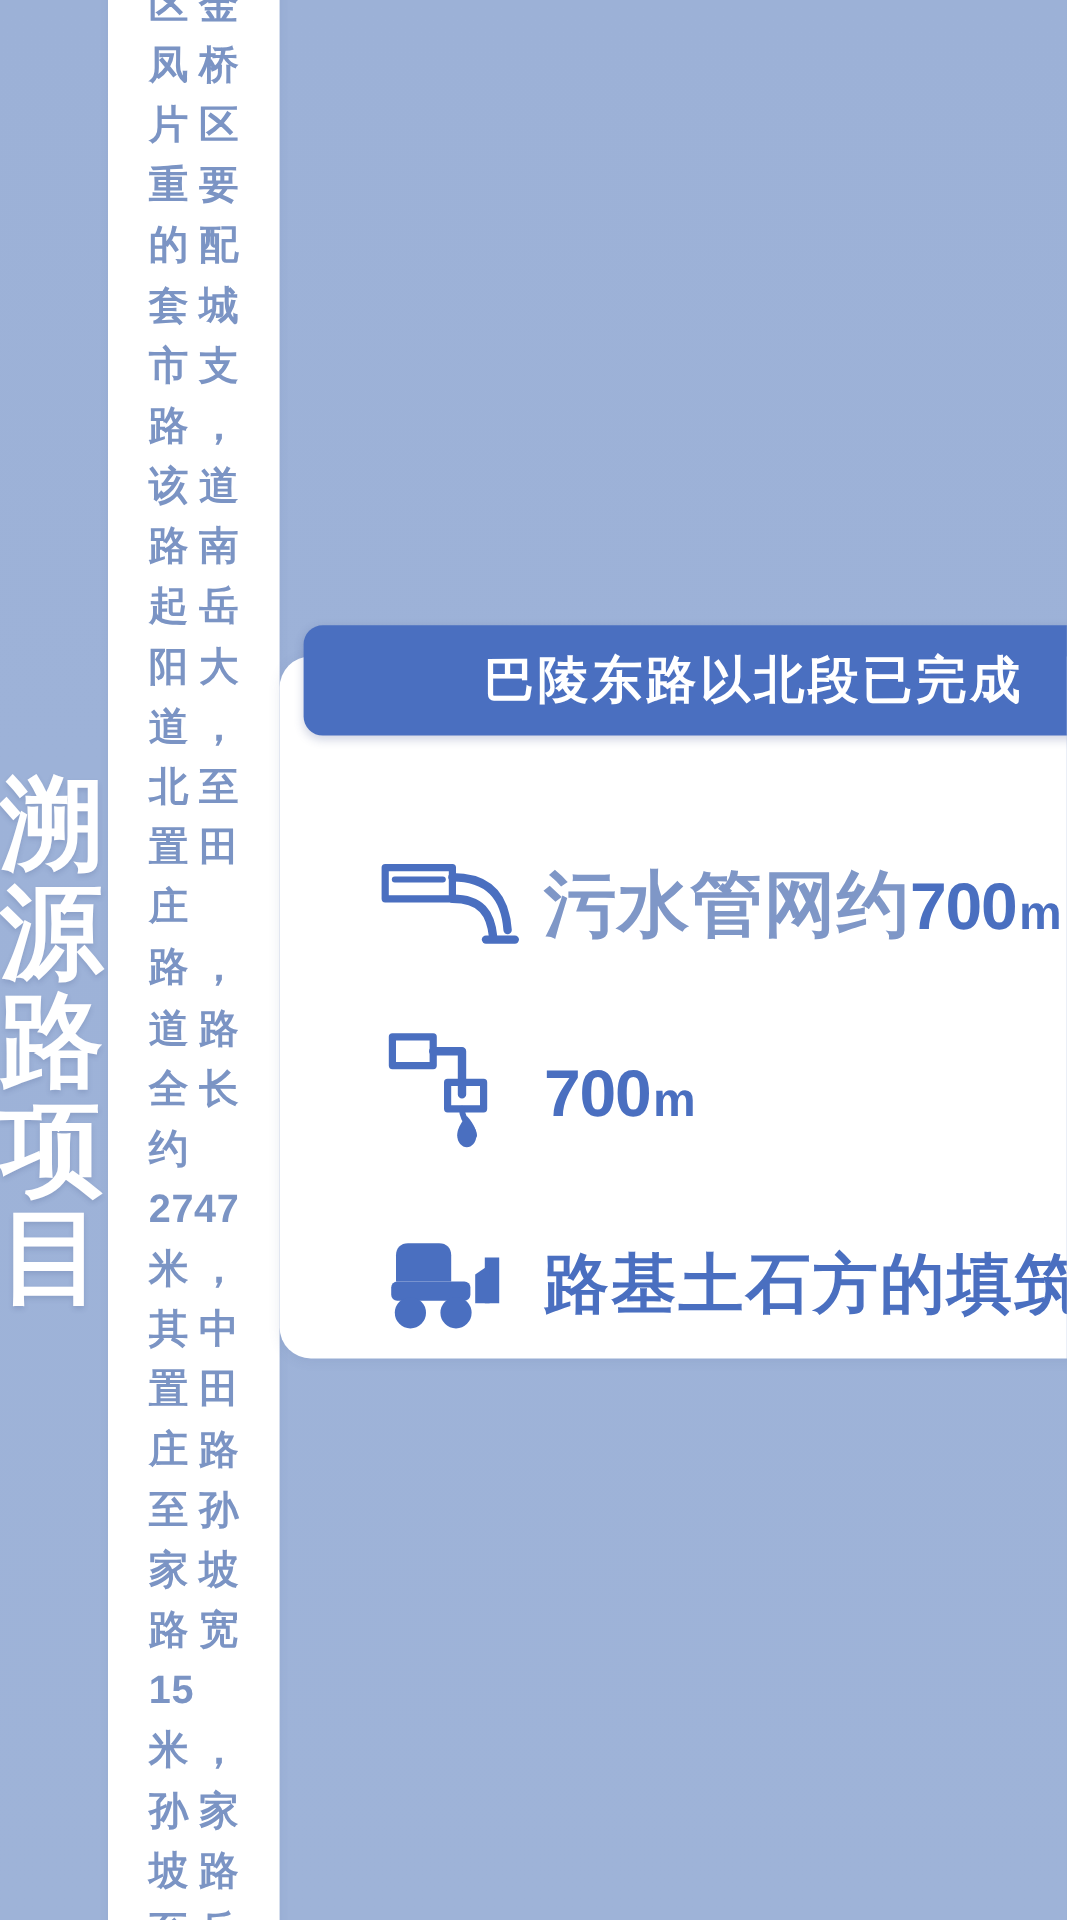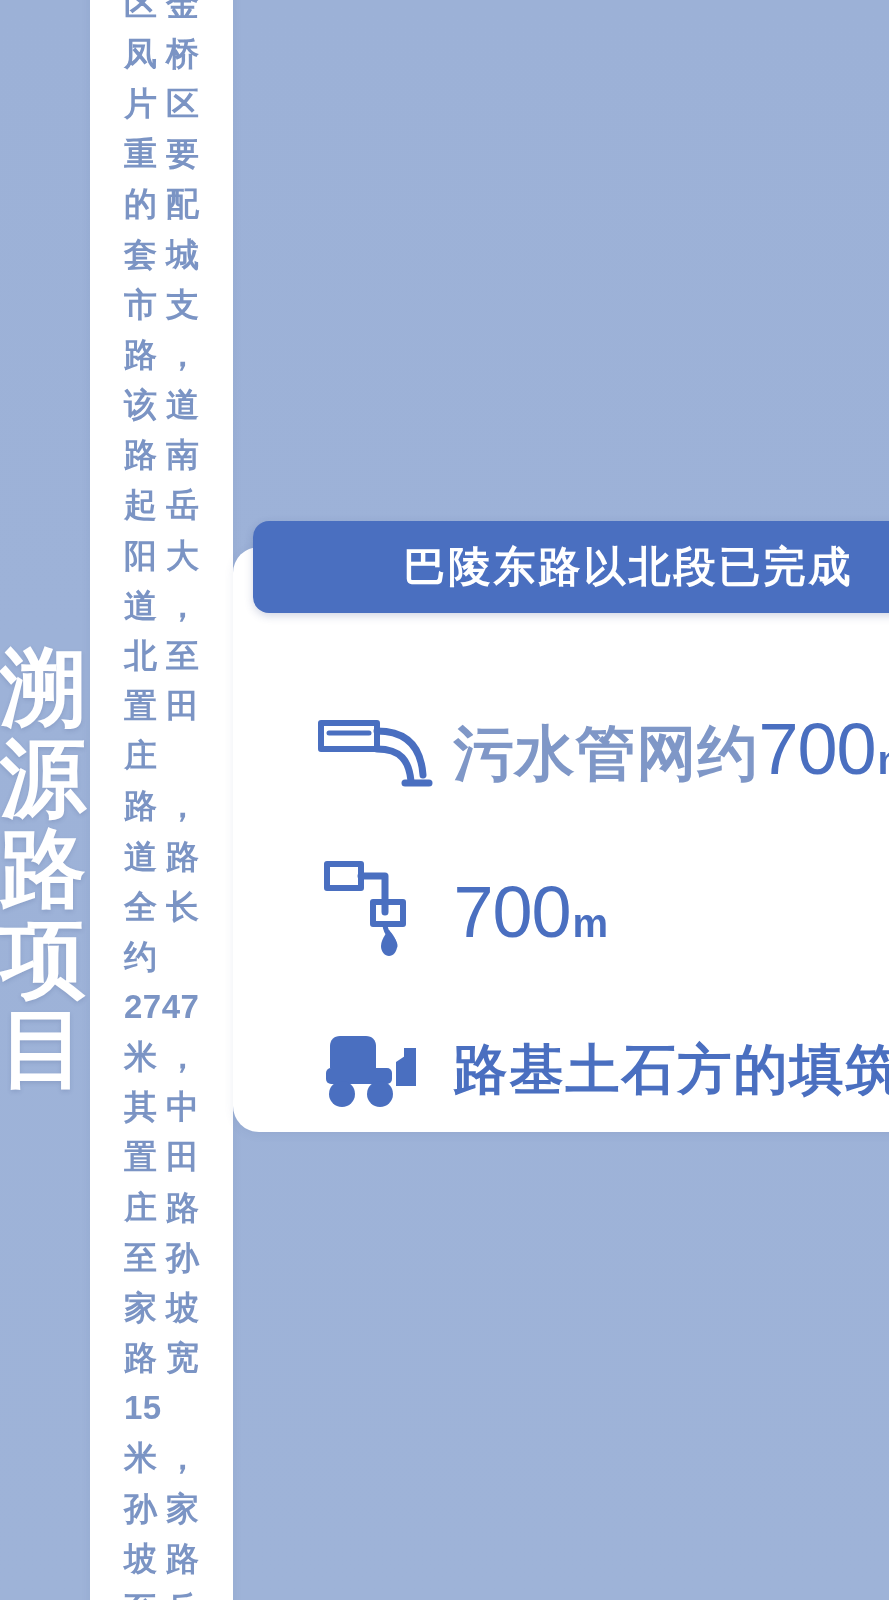--- a/index.html
+++ b/index.html
@@ -120,22 +120,22 @@
     margin-left: 12px;
     white-space: nowrap;
   }
   .row-label {
     font-size: 60px;
     font-weight: 700;
     color: #7f97c7;
     letter-spacing: 1px;
   }
   .row-value {
-    font-size: 72px;
-    font-weight: 400;
+    font-size: 55px;
+    font-weight: 700;
     color: #4a6fc0;
     letter-spacing: -1px;
     line-height: 1;
   }
   .row-unit {
     font-size: 40px;
     font-weight: 700;
     color: #4a6fc0;
     margin-left: 2px;
   }

